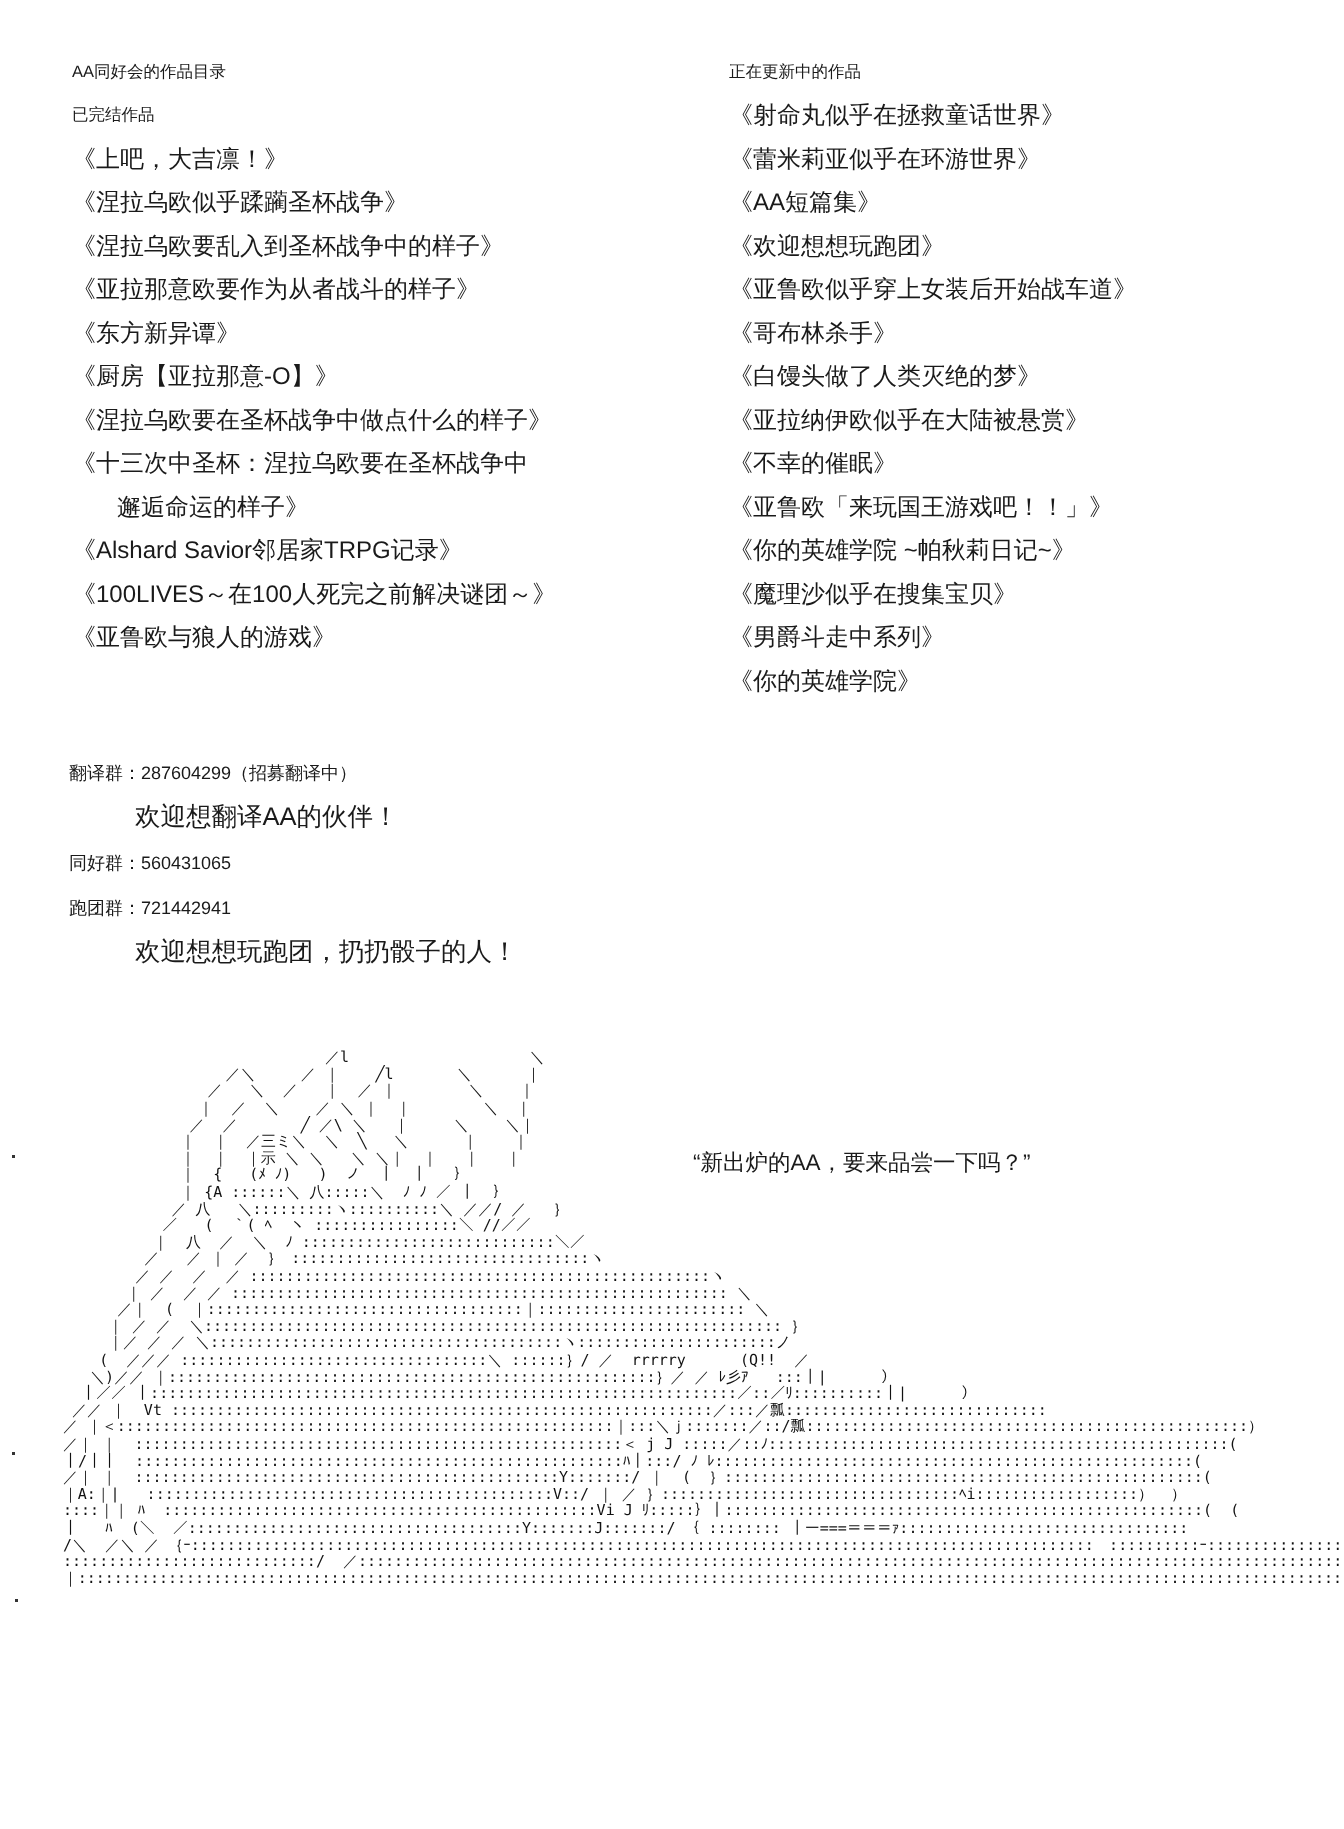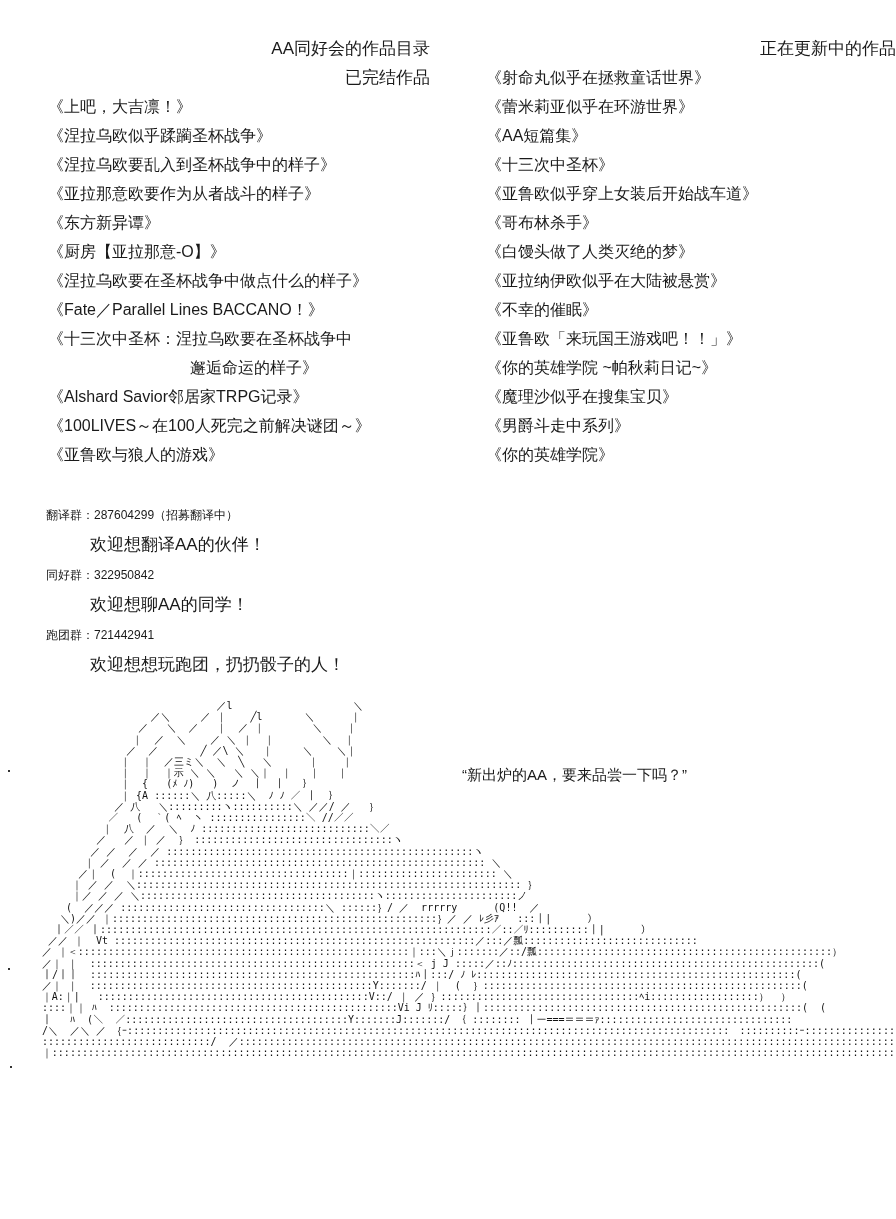--- a/index.html
+++ b/index.html
@@ -34,33 +34,31 @@
     width: 430px;
     padding-left: 48px;
     box-sizing: border-box;
   }
   .col-right {
     width: 466px;
     padding-left: 56px;
     box-sizing: border-box;
   }
   .heading {
-    font-size: 17px;
+    font-size: 11px;
     line-height: 29px;
     white-space: pre;
-    text-align: right;
   }
   .entry {
     font-size: 16px;
     line-height: 29px;
     white-space: pre;
   }
   .entry.indent {
     padding-left: 30px;
-    text-align: center;
   }
 
   
   .groups {
     position: absolute;
     top: 500px;
     left: 46px;
     width: 460px;
   }
   .group-line {
@@ -115,53 +113,51 @@
     <div class="col-left">
       <div class="heading">AA同好会的作品目录</div>
       <div class="heading">已完结作品</div>
       <div class="entry">《上吧，大吉凛！》</div>
       <div class="entry">《涅拉乌欧似乎蹂躏圣杯战争》</div>
       <div class="entry">《涅拉乌欧要乱入到圣杯战争中的样子》</div>
       <div class="entry">《亚拉那意欧要作为从者战斗的样子》</div>
       <div class="entry">《东方新异谭》</div>
       <div class="entry">《厨房【亚拉那意-O】》</div>
       <div class="entry">《涅拉乌欧要在圣杯战争中做点什么的样子》</div>
-      <div class="entry">《Fate／Parallel Lines BACCANO！》</div>
       <div class="entry">《十三次中圣杯：涅拉乌欧要在圣杯战争中</div>
       <div class="entry indent">邂逅命运的样子》</div>
       <div class="entry">《Alshard Savior邻居家TRPG记录》</div>
       <div class="entry">《100LIVES～在100人死完之前解决谜团～》</div>
       <div class="entry">《亚鲁欧与狼人的游戏》</div>
     </div>
 
     <div class="col-right">
       <div class="heading">正在更新中的作品</div>
       <div class="entry">《射命丸似乎在拯救童话世界》</div>
       <div class="entry">《蕾米莉亚似乎在环游世界》</div>
       <div class="entry">《AA短篇集》</div>
-      <div class="entry">《十三次中圣杯》</div>
+      <div class="entry">《欢迎想想玩跑团》</div>
       <div class="entry">《亚鲁欧似乎穿上女装后开始战车道》</div>
       <div class="entry">《哥布林杀手》</div>
       <div class="entry">《白馒头做了人类灭绝的梦》</div>
       <div class="entry">《亚拉纳伊欧似乎在大陆被悬赏》</div>
       <div class="entry">《不幸的催眠》</div>
       <div class="entry">《亚鲁欧「来玩国王游戏吧！！」》</div>
       <div class="entry">《你的英雄学院 ~帕秋莉日记~》</div>
       <div class="entry">《魔理沙似乎在搜集宝贝》</div>
       <div class="entry">《男爵斗走中系列》</div>
       <div class="entry">《你的英雄学院》</div>
     </div>
 
   </div>
 
   <div class="groups">
     <div class="group-line"><span>翻译群：</span><span>287604299（招募翻译中）</span></div>
     <div class="group-sub">欢迎想翻译AA的伙伴！</div>
-    <div class="group-line"><span>同好群：</span><span>322950842</span></div>
-    <div class="group-sub">欢迎想聊AA的同学！</div>
+    <div class="group-line"><span>同好群：</span><span>560431065</span></div>
     <div class="group-line"><span>跑团群：</span><span>721442941</span></div>
     <div class="group-sub">欢迎想想玩跑团，扔扔骰子的人！</div>
   </div>
 
   <div class="ascii">                              ／l                    ＼
                    ／＼     ／ ｜    ╱l       ＼      ｜
                  ／   ＼  ／   ｜  ／ ｜        ＼    ｜
                 ｜  ／  ＼    ／ ＼ ｜  ｜        ＼  ｜
                ／  ／       ╱ ／\ ＼   ｜     ＼    ＼｜
               ｜  ｜  ／三ミ＼  ＼  ╲   ＼      ｜    ｜

